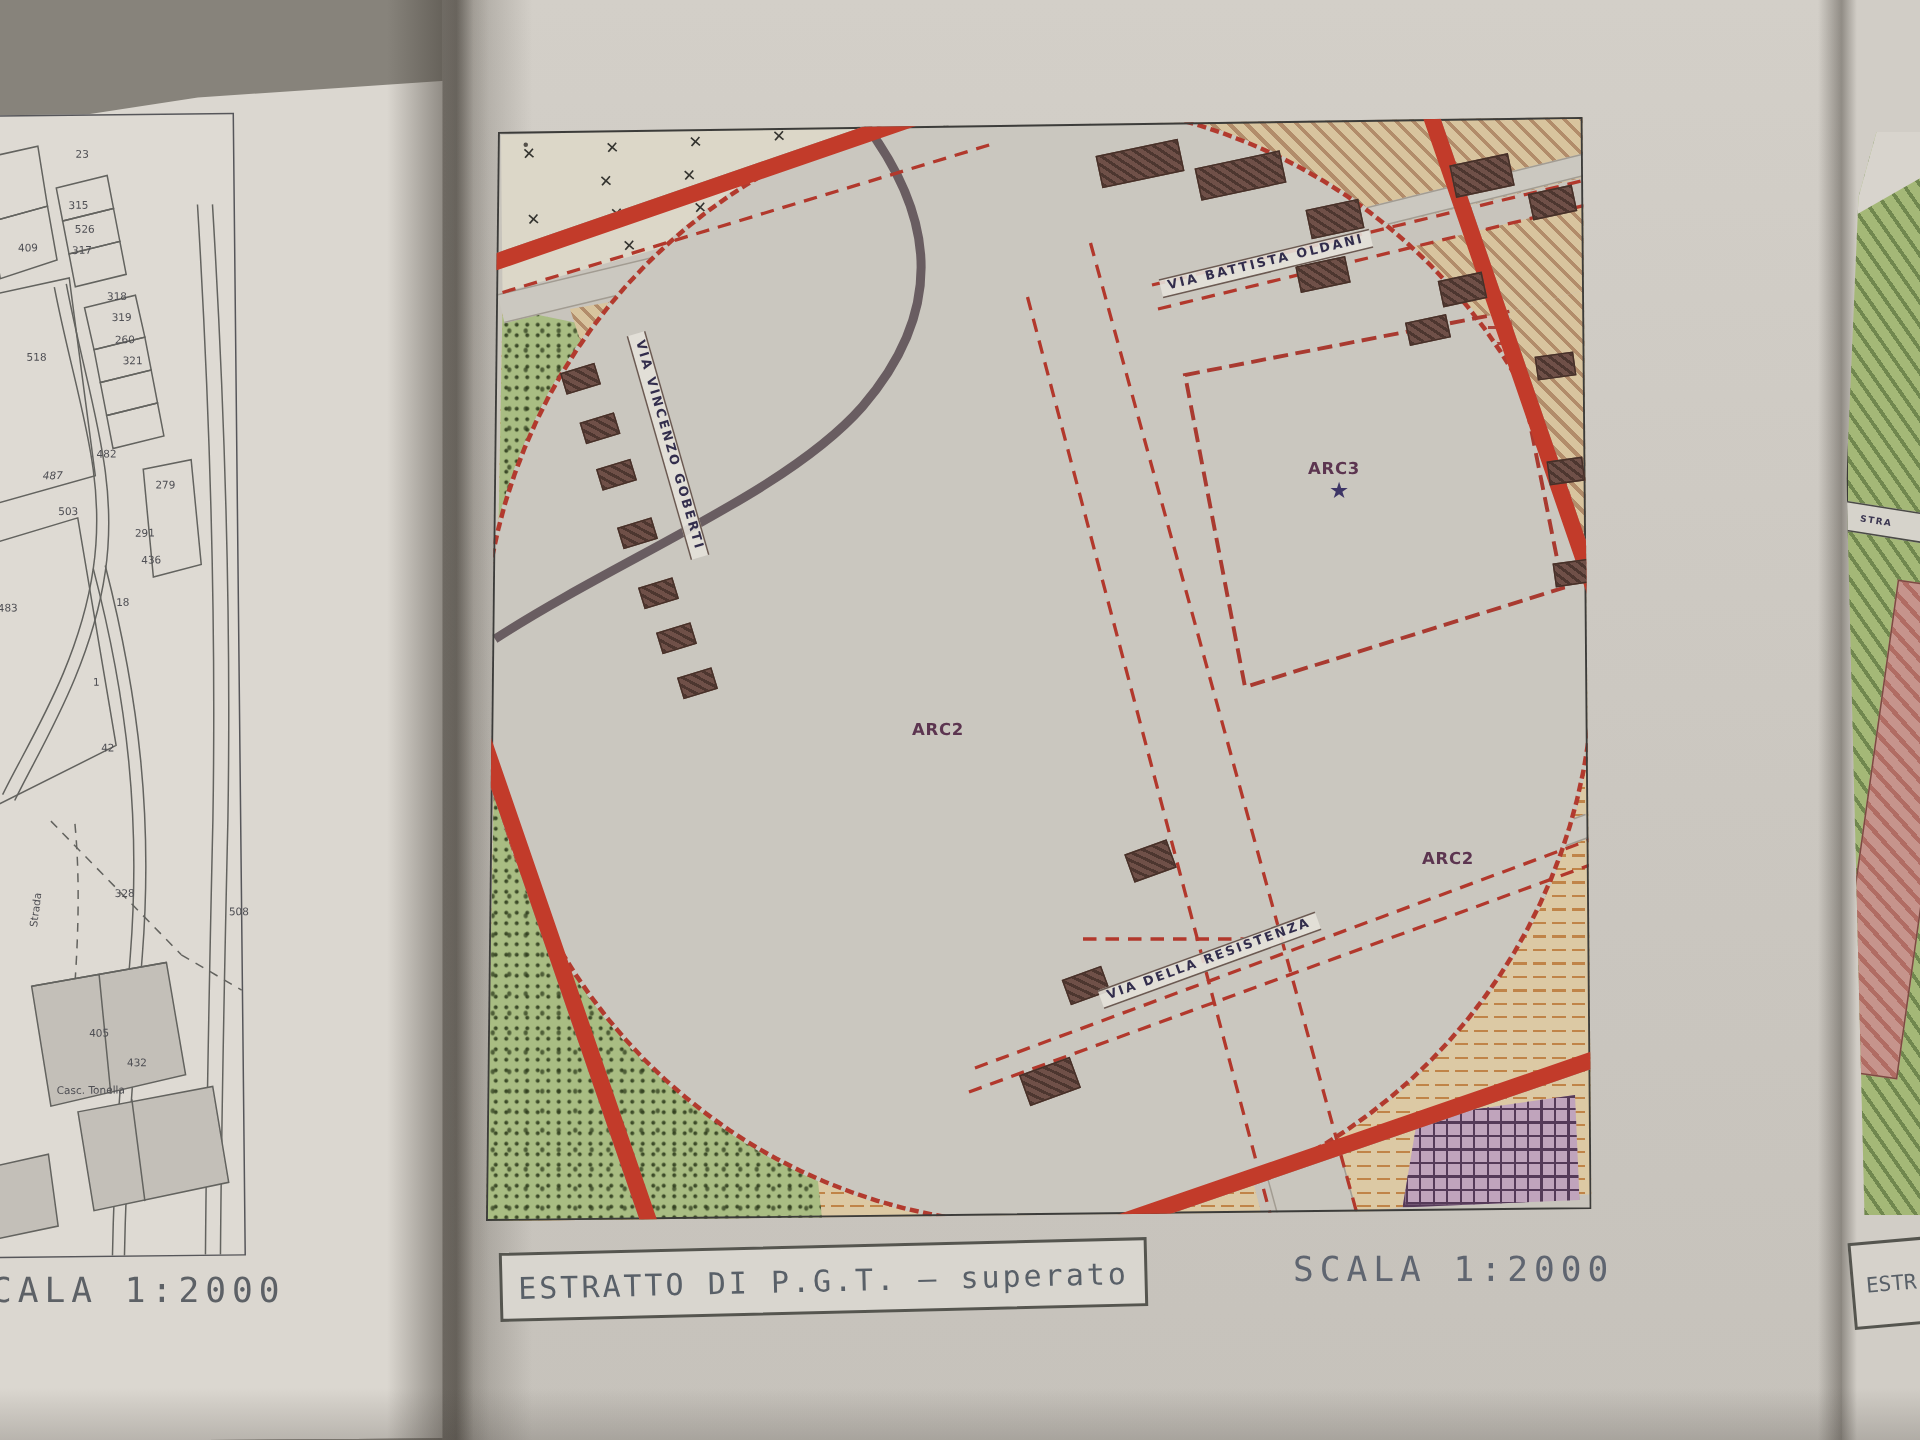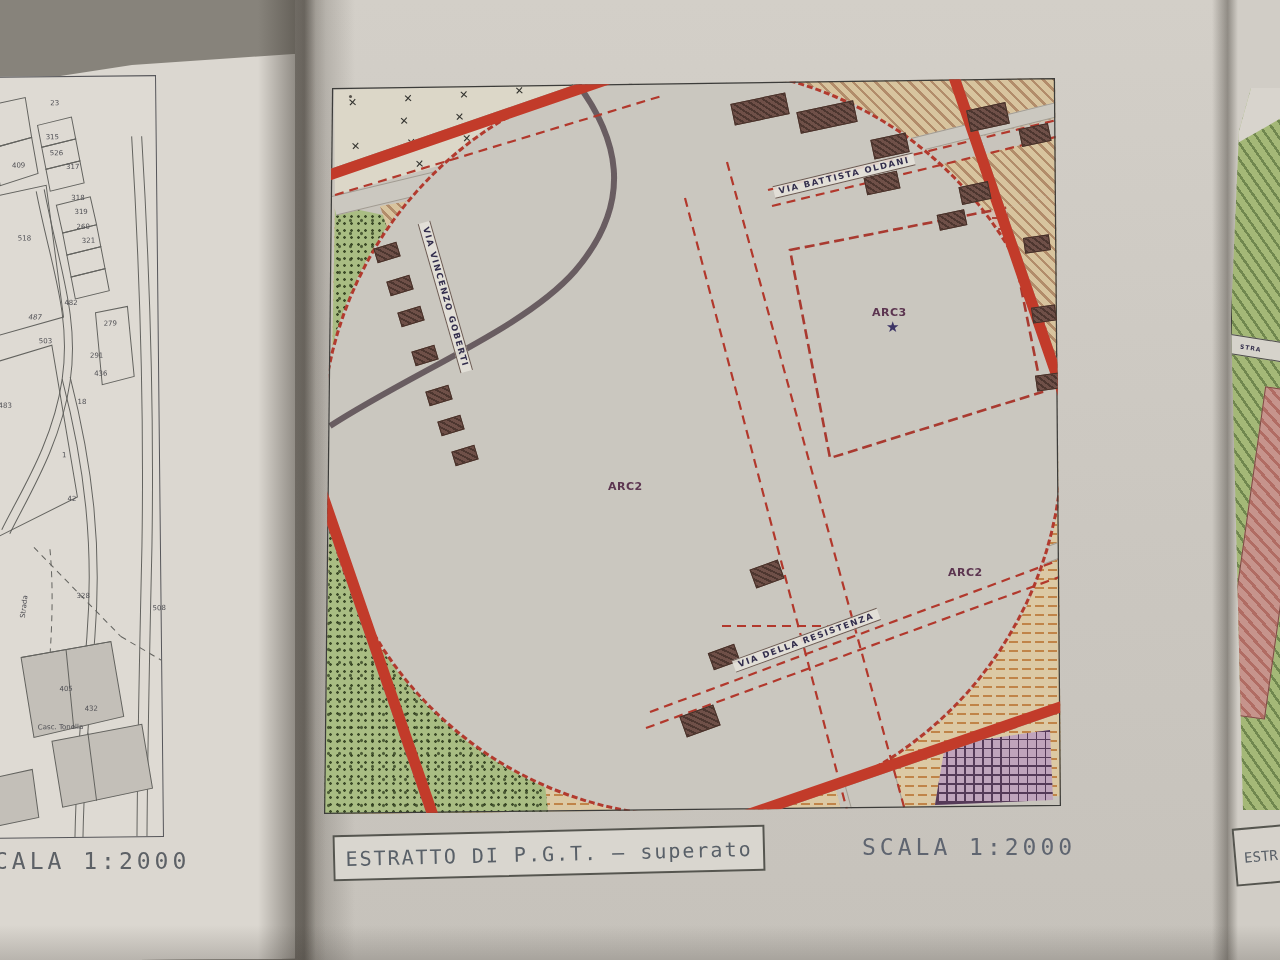--- a/index.html
+++ b/index.html
@@ -140,21 +140,21 @@
         <path d="M 2,700 L 40,692 L 46,740 L 6,748 Z"></path>
       </g>
       <g fill="none" stroke="#63635f" stroke-width="1">
         <path d="M 30,580 L 120,565 M 75,572 L 82,652 M 96,656 L 104,724"></path>
       </g>
     </svg>
     <div class="lm-labels" style="left:0;top:0;width:172px;height:762px;">
         <span class="lm-label" style="left: 65px; top: 22px;">23</span>
         <span class="lm-label" style="left: 60px; top: 56px;">315</span>
         <span class="lm-label" style="left: 64px; top: 72px;">526</span>
-        <span class="lm-label" style="left: 80px; top: 86px;">317</span>
+        <span class="lm-label" style="left: 62px; top: 86px;">317</span>
         <span class="lm-label" style="left: 26px; top: 84px;">409</span>
         <span class="lm-label" style="left: 85px; top: 117px;">318</span>
         <span class="lm-label" style="left: 88px; top: 131px;">319</span>
         <span class="lm-label" style="left: 90px; top: 146px;">260</span>
         <span class="lm-label" style="left: 95px; top: 160px;">321</span>
         <span class="lm-label" style="left: 31px; top: 157px;">518</span>
         <span class="lm-label" style="left: 77px; top: 222px;">482</span>
         <span class="lm-label" style="left: 116px; top: 230px; margin-top: 13px;">279</span>
         <span class="lm-label" style="left: 41px; top: 236px; font-style: italic;">487</span>
         <span class="lm-label" style="left: 51px; top: 260px; text-align: center;">503</span>

